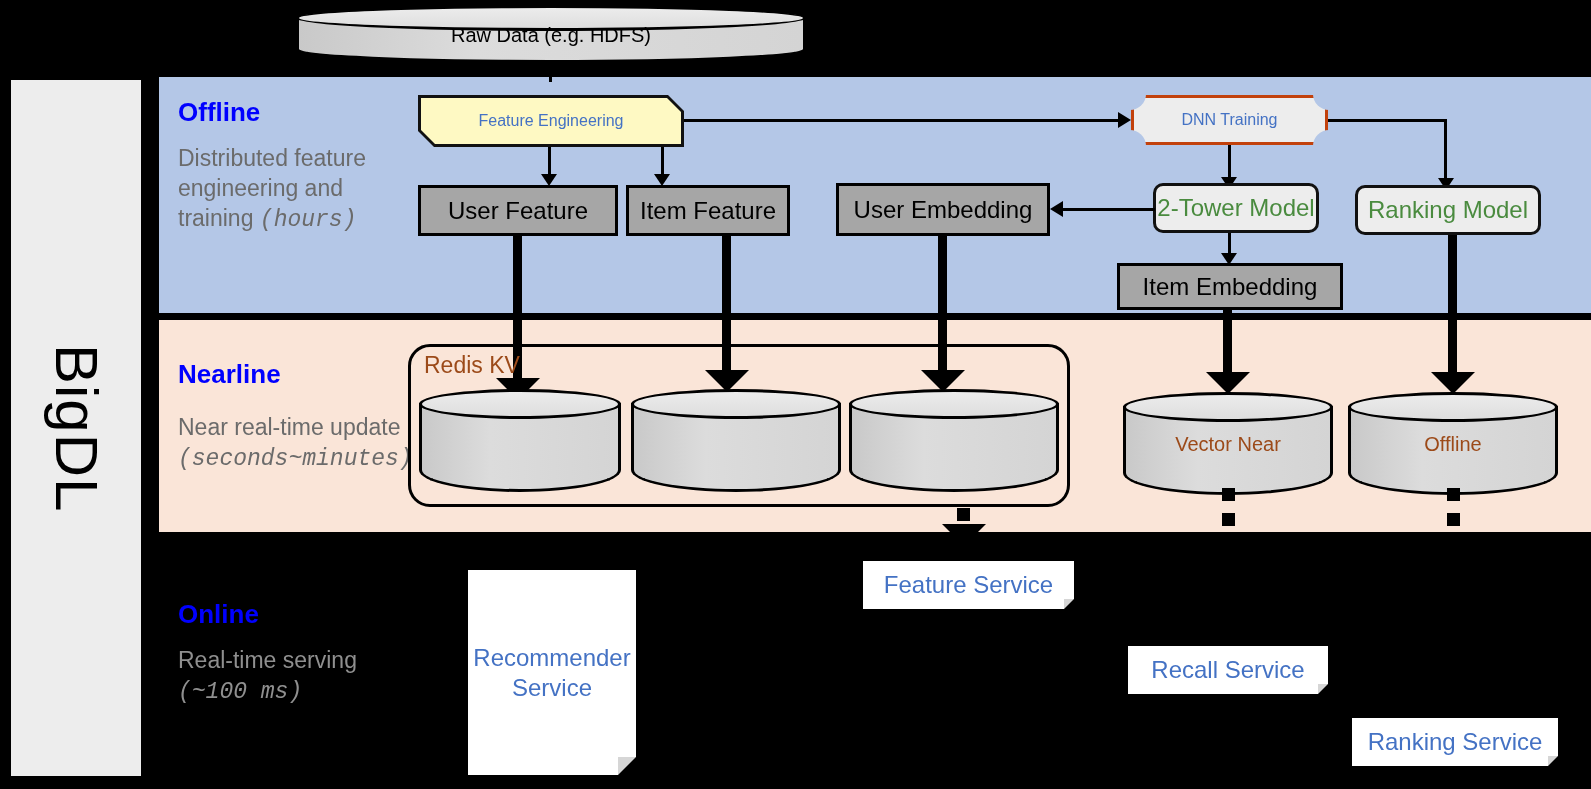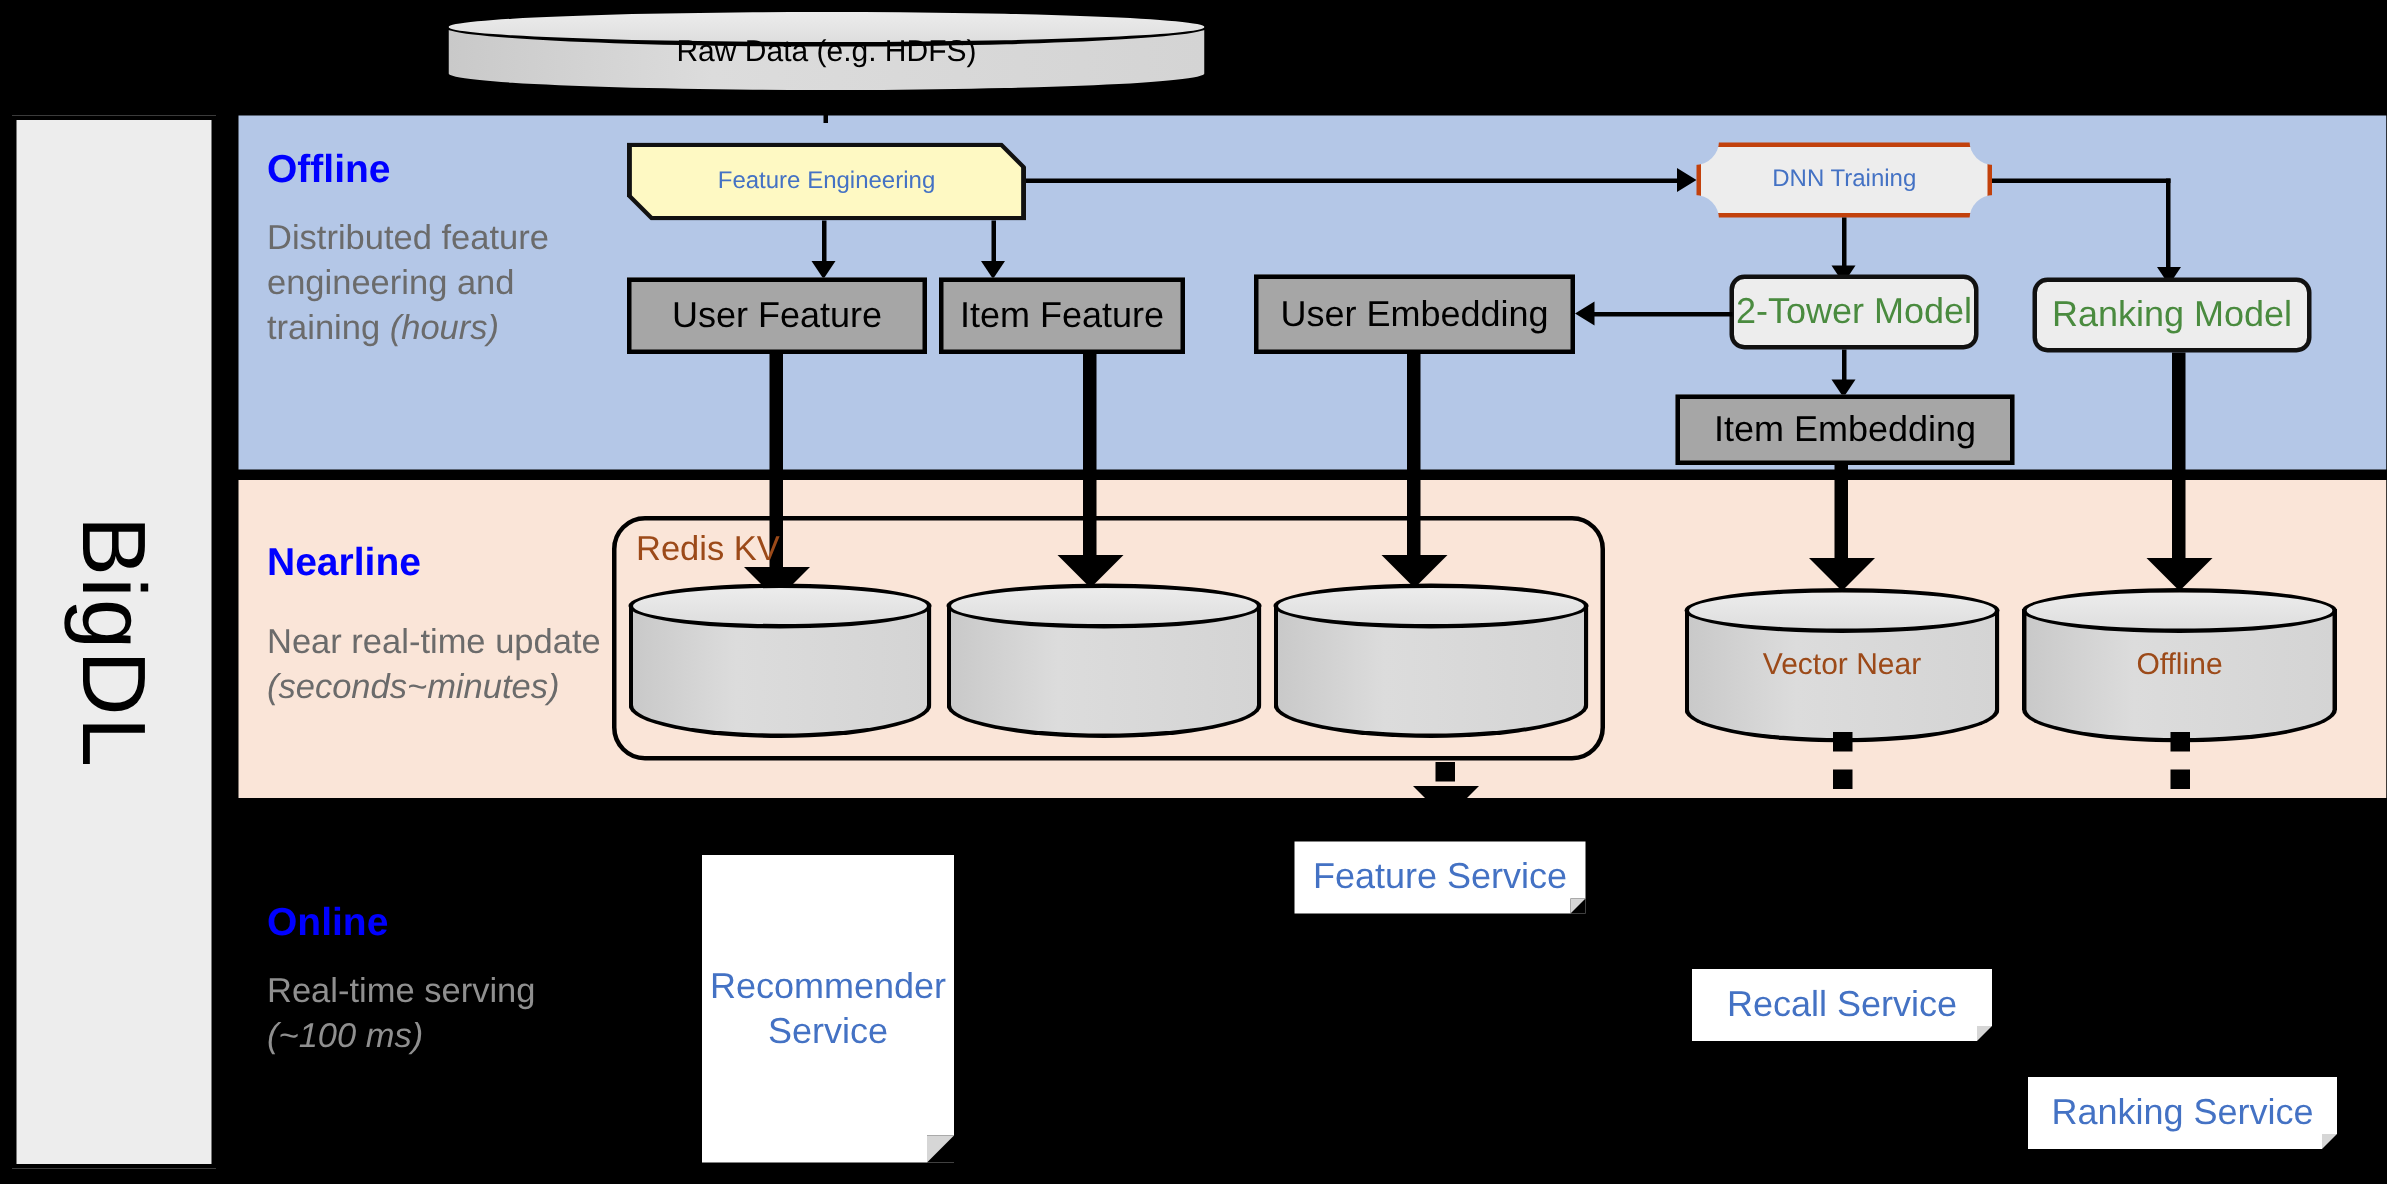--- a/index.html
+++ b/index.html
@@ -25,21 +25,21 @@
     display:flex; align-items:center; justify-content:center;
   }
   #bigdl-label {
     writing-mode: vertical-rl;
     font-size:60px; color:#000; letter-spacing:1px; white-space:nowrap;
   }
 
   
   .band-title { position:absolute; color:#0000ff; font-size:26px; font-weight:bold; white-space:nowrap; }
   .band-sub   { position:absolute; color:#6b6b6b; font-size:23px; line-height:30px; width:230px; }
-  .band-sub em { font-style:italic; }
+  .band-sub em { font-style:italic;font-family:Liberation Mono, monospace; }
   #offline-title { left:178px; top:97px; }
   #offline-sub   { left:178px; top:143px; }
   #nearline-title{ left:178px; top:359px; }
   #nearline-sub  { left:178px; top:412px; }
   #online-title  { left:178px; top:599px; }
   #online-sub    { left:178px; top:645px; color:#8f8f8f; }
 
   
   .node {
     position:absolute; display:flex; align-items:center; justify-content:center;
@@ -275,21 +275,21 @@
   <div class="dash-sq" style="left:1447px; top:513px;"></div>
 
   <div class="dash-sq" style="left:957px; top:508px;"></div>
   <div class="arrowhead down-xl" style="left:942px; top:524px;"></div>
 
   <div class="doc" style="left:468px; top:570px; width:168px; height:205px;">
     <div class="dlbl">Recommender Service</div>
     <div class="fold"></div>
   </div>
 
-  <div class="doc small" style="left:863px; top:561px; width:194px; height:48px;">
+  <div class="doc small" style="left:863px; top:561px; width:211px; height:48px;">
     <div class="dlbl">Feature Service</div>
     <div class="fold"></div>
   </div>
 
   <div class="doc small" style="left:1128px; top:646px; width:200px; height:48px;">
     <div class="dlbl">Recall Service</div>
     <div class="fold"></div>
   </div>
 
   <div class="doc small" style="left:1352px; top:718px; width:206px; height:48px;">

